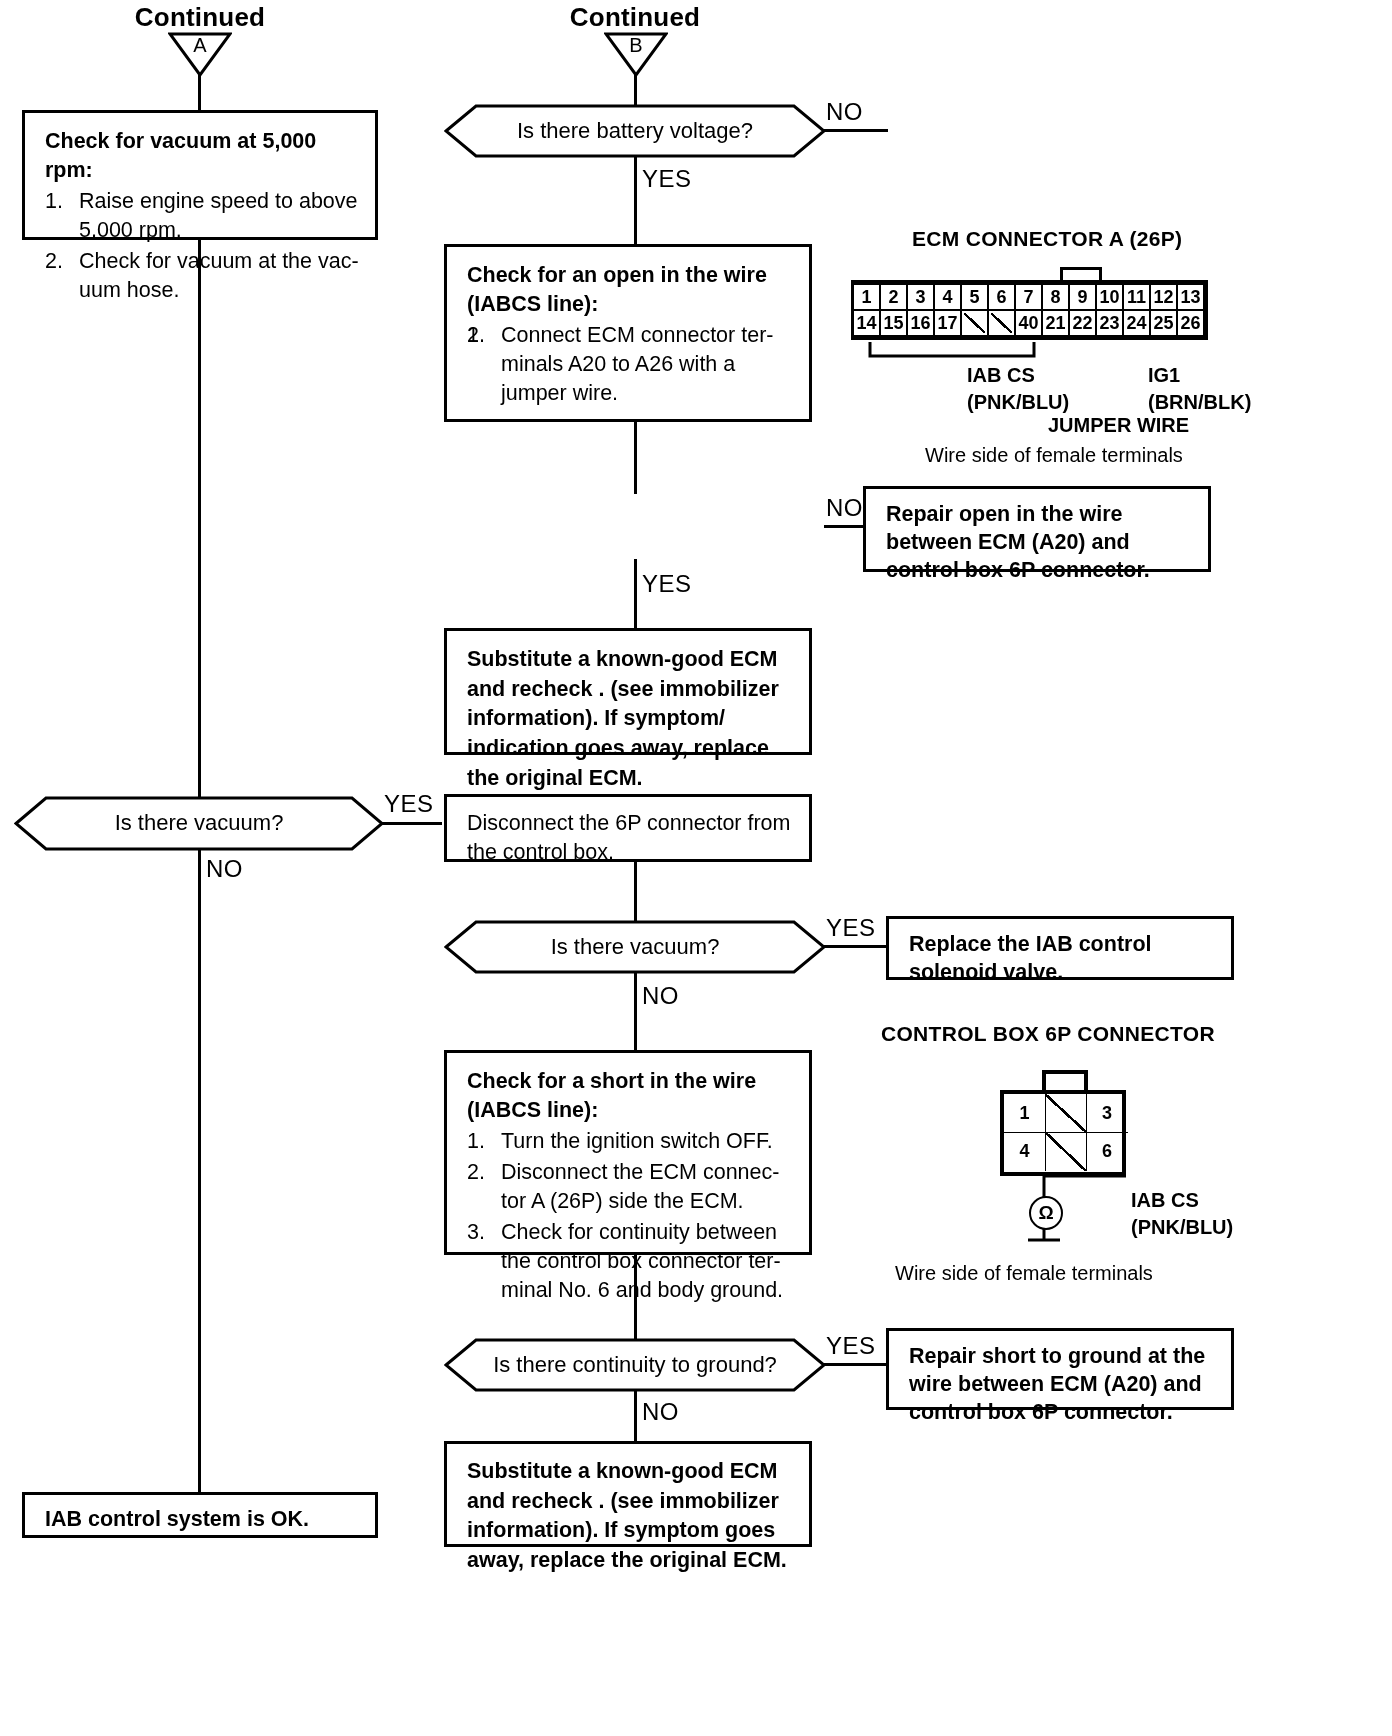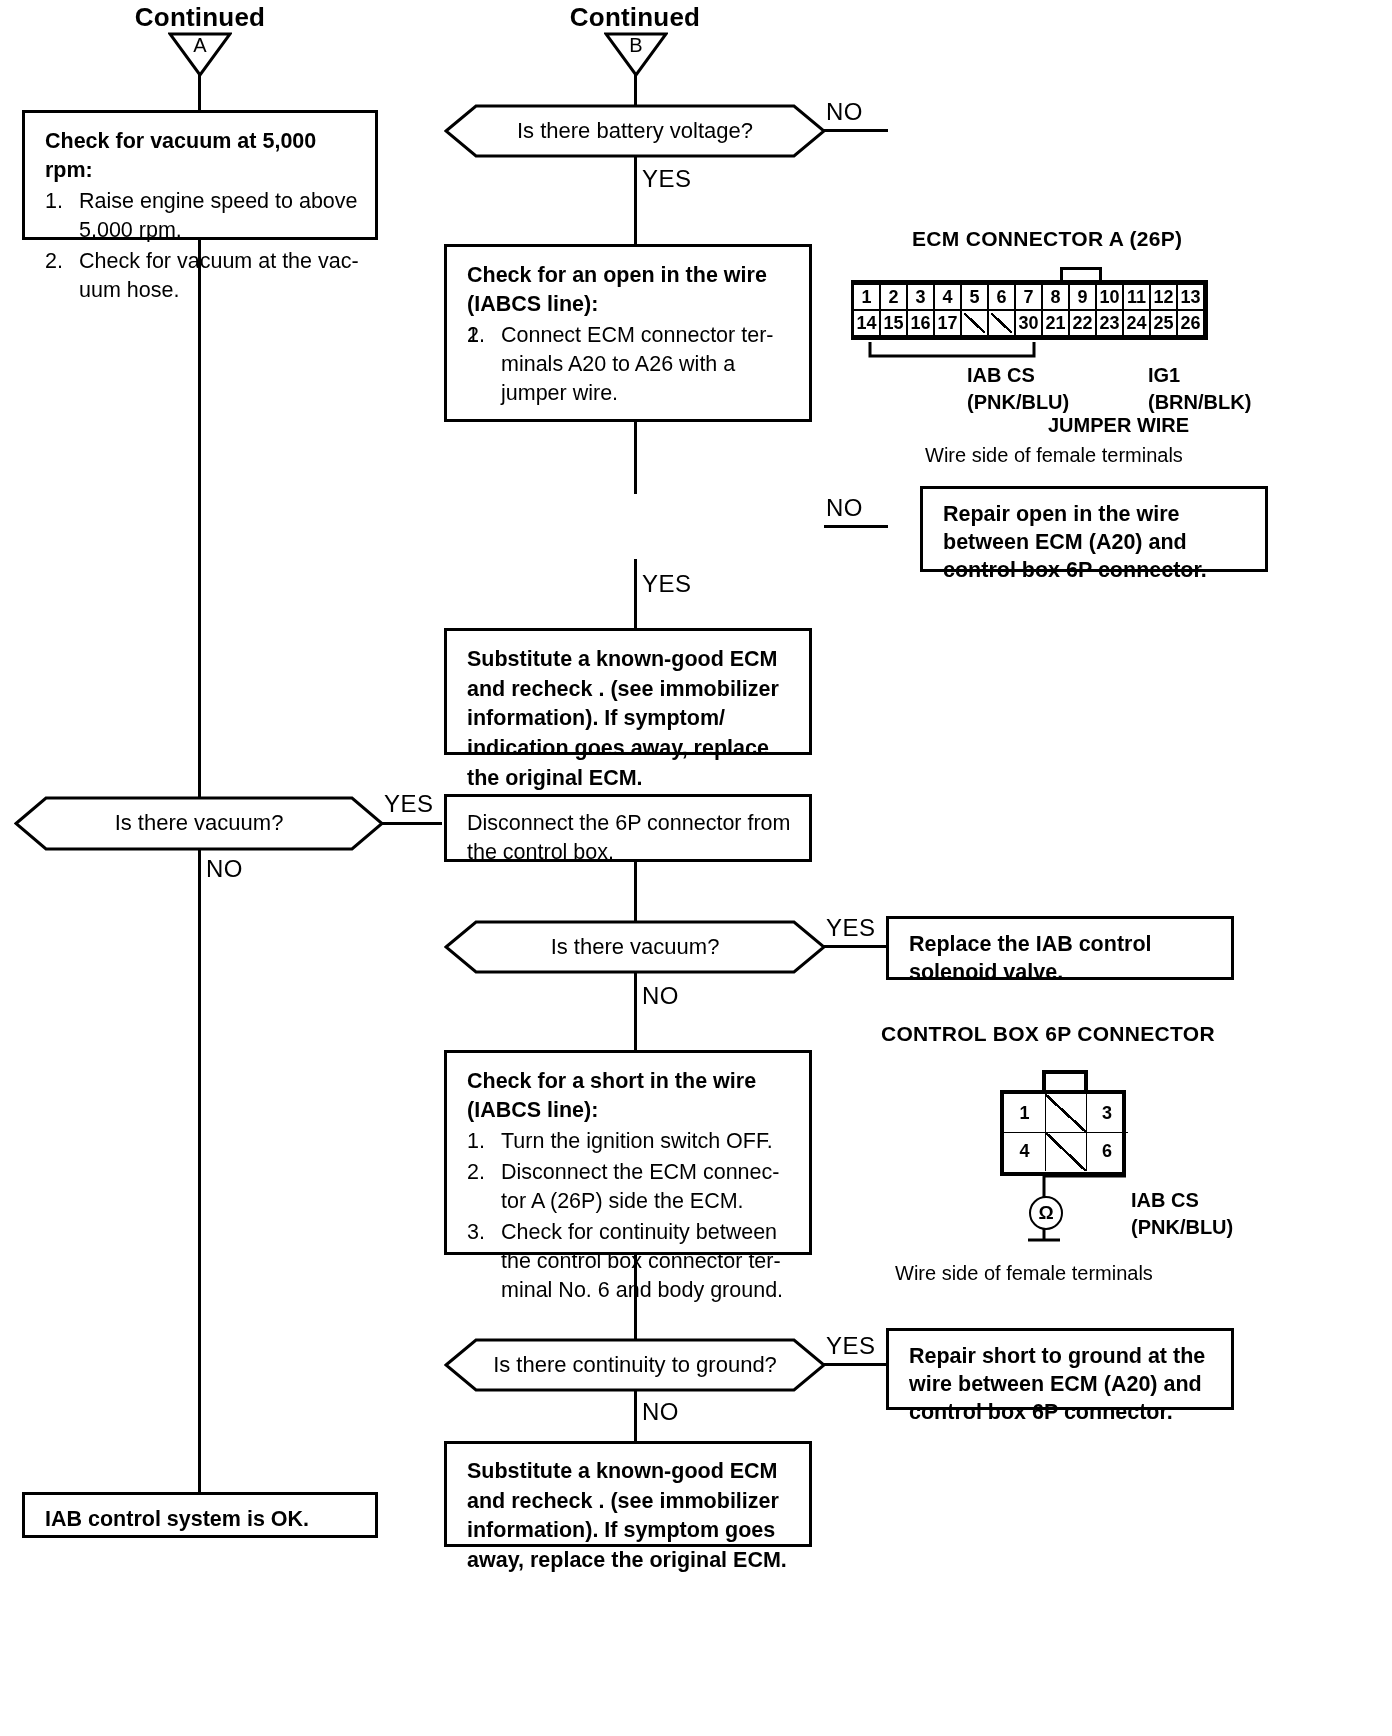--- a/index.html
+++ b/index.html
@@ -273,21 +273,21 @@
           <div class="pincell">12</div>
           <div class="pincell">13</div>
         </div>
       <div class="pinrow" style="margin-top:-2px;" id="ecmBot">
           <div class="pincell">14</div>
           <div class="pincell">15</div>
           <div class="pincell">16</div>
           <div class="pincell">17</div>
           <div class="pincell blank"></div>
           <div class="pincell blank"></div>
-          <div class="pincell">30</div>
+          <div class="pincell">40</div>
           <div class="pincell">21</div>
           <div class="pincell">22</div>
           <div class="pincell">23</div>
           <div class="pincell">24</div>
           <div class="pincell">25</div>
           <div class="pincell">26</div>
         </div>
     </div>
   </div>
 
@@ -304,21 +304,21 @@
     <div>(BRN/BLK)</div>
   </div>
   <div class="abs leadlabel" style="left:1048px;top:412px;">JUMPER WIRE</div>
   <div class="abs caption" style="left:925px;top:444px;">Wire side of female terminals</div>
 
   <div class="hline" style="left:824px;top:525px;width:64px;"></div>
   <div class="abs yn" style="left:826px;top:494px;">NO</div>
   <div class="abs yn" style="left:642px;top:570px;">YES</div>
   <div class="vline" style="left:634px;top:559px;height:70px;"></div>
 
-  <div class="box abs" style="left:920px;top:486px;width:348px;height:86px;">
+  <div class="box abs" style="left:863px;top:486px;width:348px;height:86px;">
     <div class="inner bold" style="padding-top:12px;line-height:1.3;">
       <span>Repair open in the wire between ECM (A20) and control box 6P connector.</span>
     </div>
   </div>
 
   <div class="box abs" style="left:444px;top:628px;width:368px;height:127px;">
     <div class="inner bold" style="padding-top:14px;line-height:1.38;">
       <span>Substitute a known-good ECM and recheck . (see immobilizer information). If symptom/ indication goes away, replace the original ECM.</span>
     </div>
   </div>

